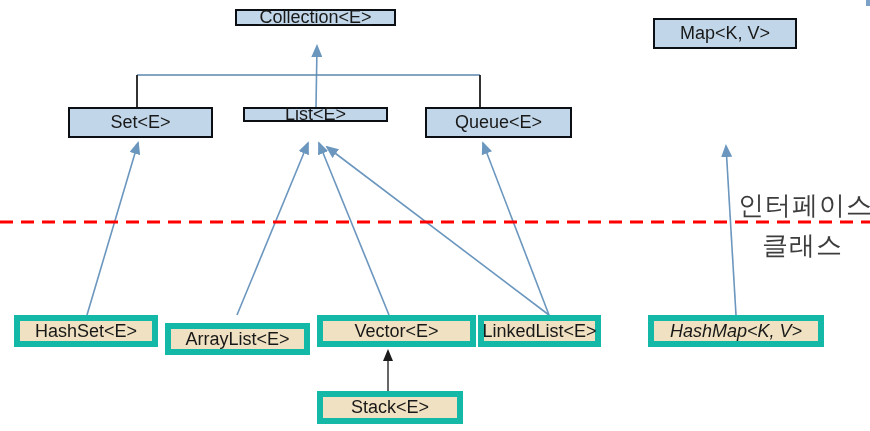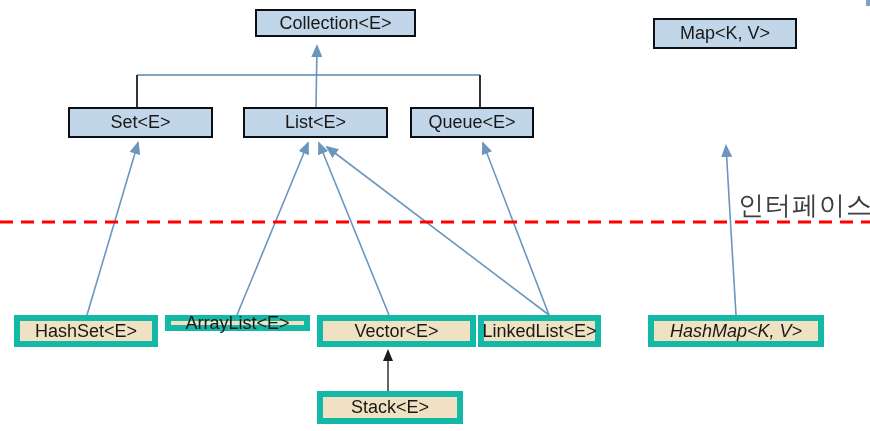--- a/index.html
+++ b/index.html
@@ -86,53 +86,54 @@
         <line x1="549" y1="315" x2="483" y2="143" stroke="#6b96be" stroke-width="1.6" marker-end="url(#arrow-blue)"></line>
         <line x1="388" y1="391" x2="388" y2="351" stroke="#404040" stroke-width="1.6" marker-end="url(#arrow-black)"></line>
         <line x1="137" y1="75" x2="480" y2="75" stroke="#5b87ad" stroke-width="1.4"></line>
         <line x1="137" y1="75" x2="137" y2="107" stroke="#1c1c1c" stroke-width="1.8"></line>
         <line x1="480" y1="75" x2="480" y2="107" stroke="#1c1c1c" stroke-width="1.8"></line>
       </g>
     <line id="divider-line" x1="0" x2="870" y1="222" y2="222" stroke="#ff0000" stroke-width="3" stroke-dasharray="13 8"></line>
   </svg>
 
   <div id="nodes-layer">
-      <div class="node interface" style="left: 255px; top: 9px; width: 161px; height: 28px;">
+      <div class="node interface" style="left: 235px; top: 9px; width: 161px; height: 17px; text-decoration: underline;">
         <span>Collection&lt;E&gt;</span>
       </div>
       <div class="node interface" style="left: 653px; top: 18px; width: 144px; height: 31px;">
         <span>Map&lt;K, V&gt;</span>
       </div>
       <div class="node interface" style="left: 68px; top: 107px; width: 145px; height: 31px;">
         <span>Set&lt;E&gt;</span>
       </div>
-      <div class="node interface" style="left: 243px; top: 107px; width: 145px; height: 31px;">
+      <div class="node interface" style="left: 243px; top: 107px; width: 145px; height: 15px;">
         <span>List&lt;E&gt;</span>
       </div>
-      <div class="node interface" style="left: 410px; top: 107px; width: 124px; height: 31px;">
+      <div class="node interface" style="left: 425px; top: 107px; width: 147px; height: 31px;">
         <span>Queue&lt;E&gt;</span>
       </div>
       <div class="node class" style="left: 14px; top: 315px; width: 144px; height: 32px;">
         <span>HashSet&lt;E&gt;</span>
       </div>
-      <div class="node class" style="left: 165px; top: 315px; width: 145px; height: 16px;">
+      <div class="node class" style="left: 165px; top: 323px; width: 145px; height: 32px;">
         <span>ArrayList&lt;E&gt;</span>
       </div>
       <div class="node class" style="left: 317px; top: 315px; width: 159px; height: 32px;">
         <span>Vector&lt;E&gt;</span>
       </div>
       <div class="node class" style="left: 478px; top: 315px; width: 123px; height: 32px;">
         <span>LinkedList&lt;E&gt;</span>
       </div>
       <div class="node class" style="left: 648px; top: 315px; width: 176px; height: 32px; font-style: italic;">
         <span>HashMap&lt;K, V&gt;</span>
       </div>
       <div class="node class" style="left: 317px; top: 391px; width: 146px; height: 33px; align-items: flex-end;">
         <span>Stack&lt;E&gt;</span>
       </div>
     </div>
 
   <div class="divider-label" style="left:738px; top:188px;">인터페이스</div>
 
+  <div class="divider-label" style="left:762px; top:228px;">클래스</div>
 
   <div class="corner-artifact"></div>
 
 </div>
 
 </body></html>

